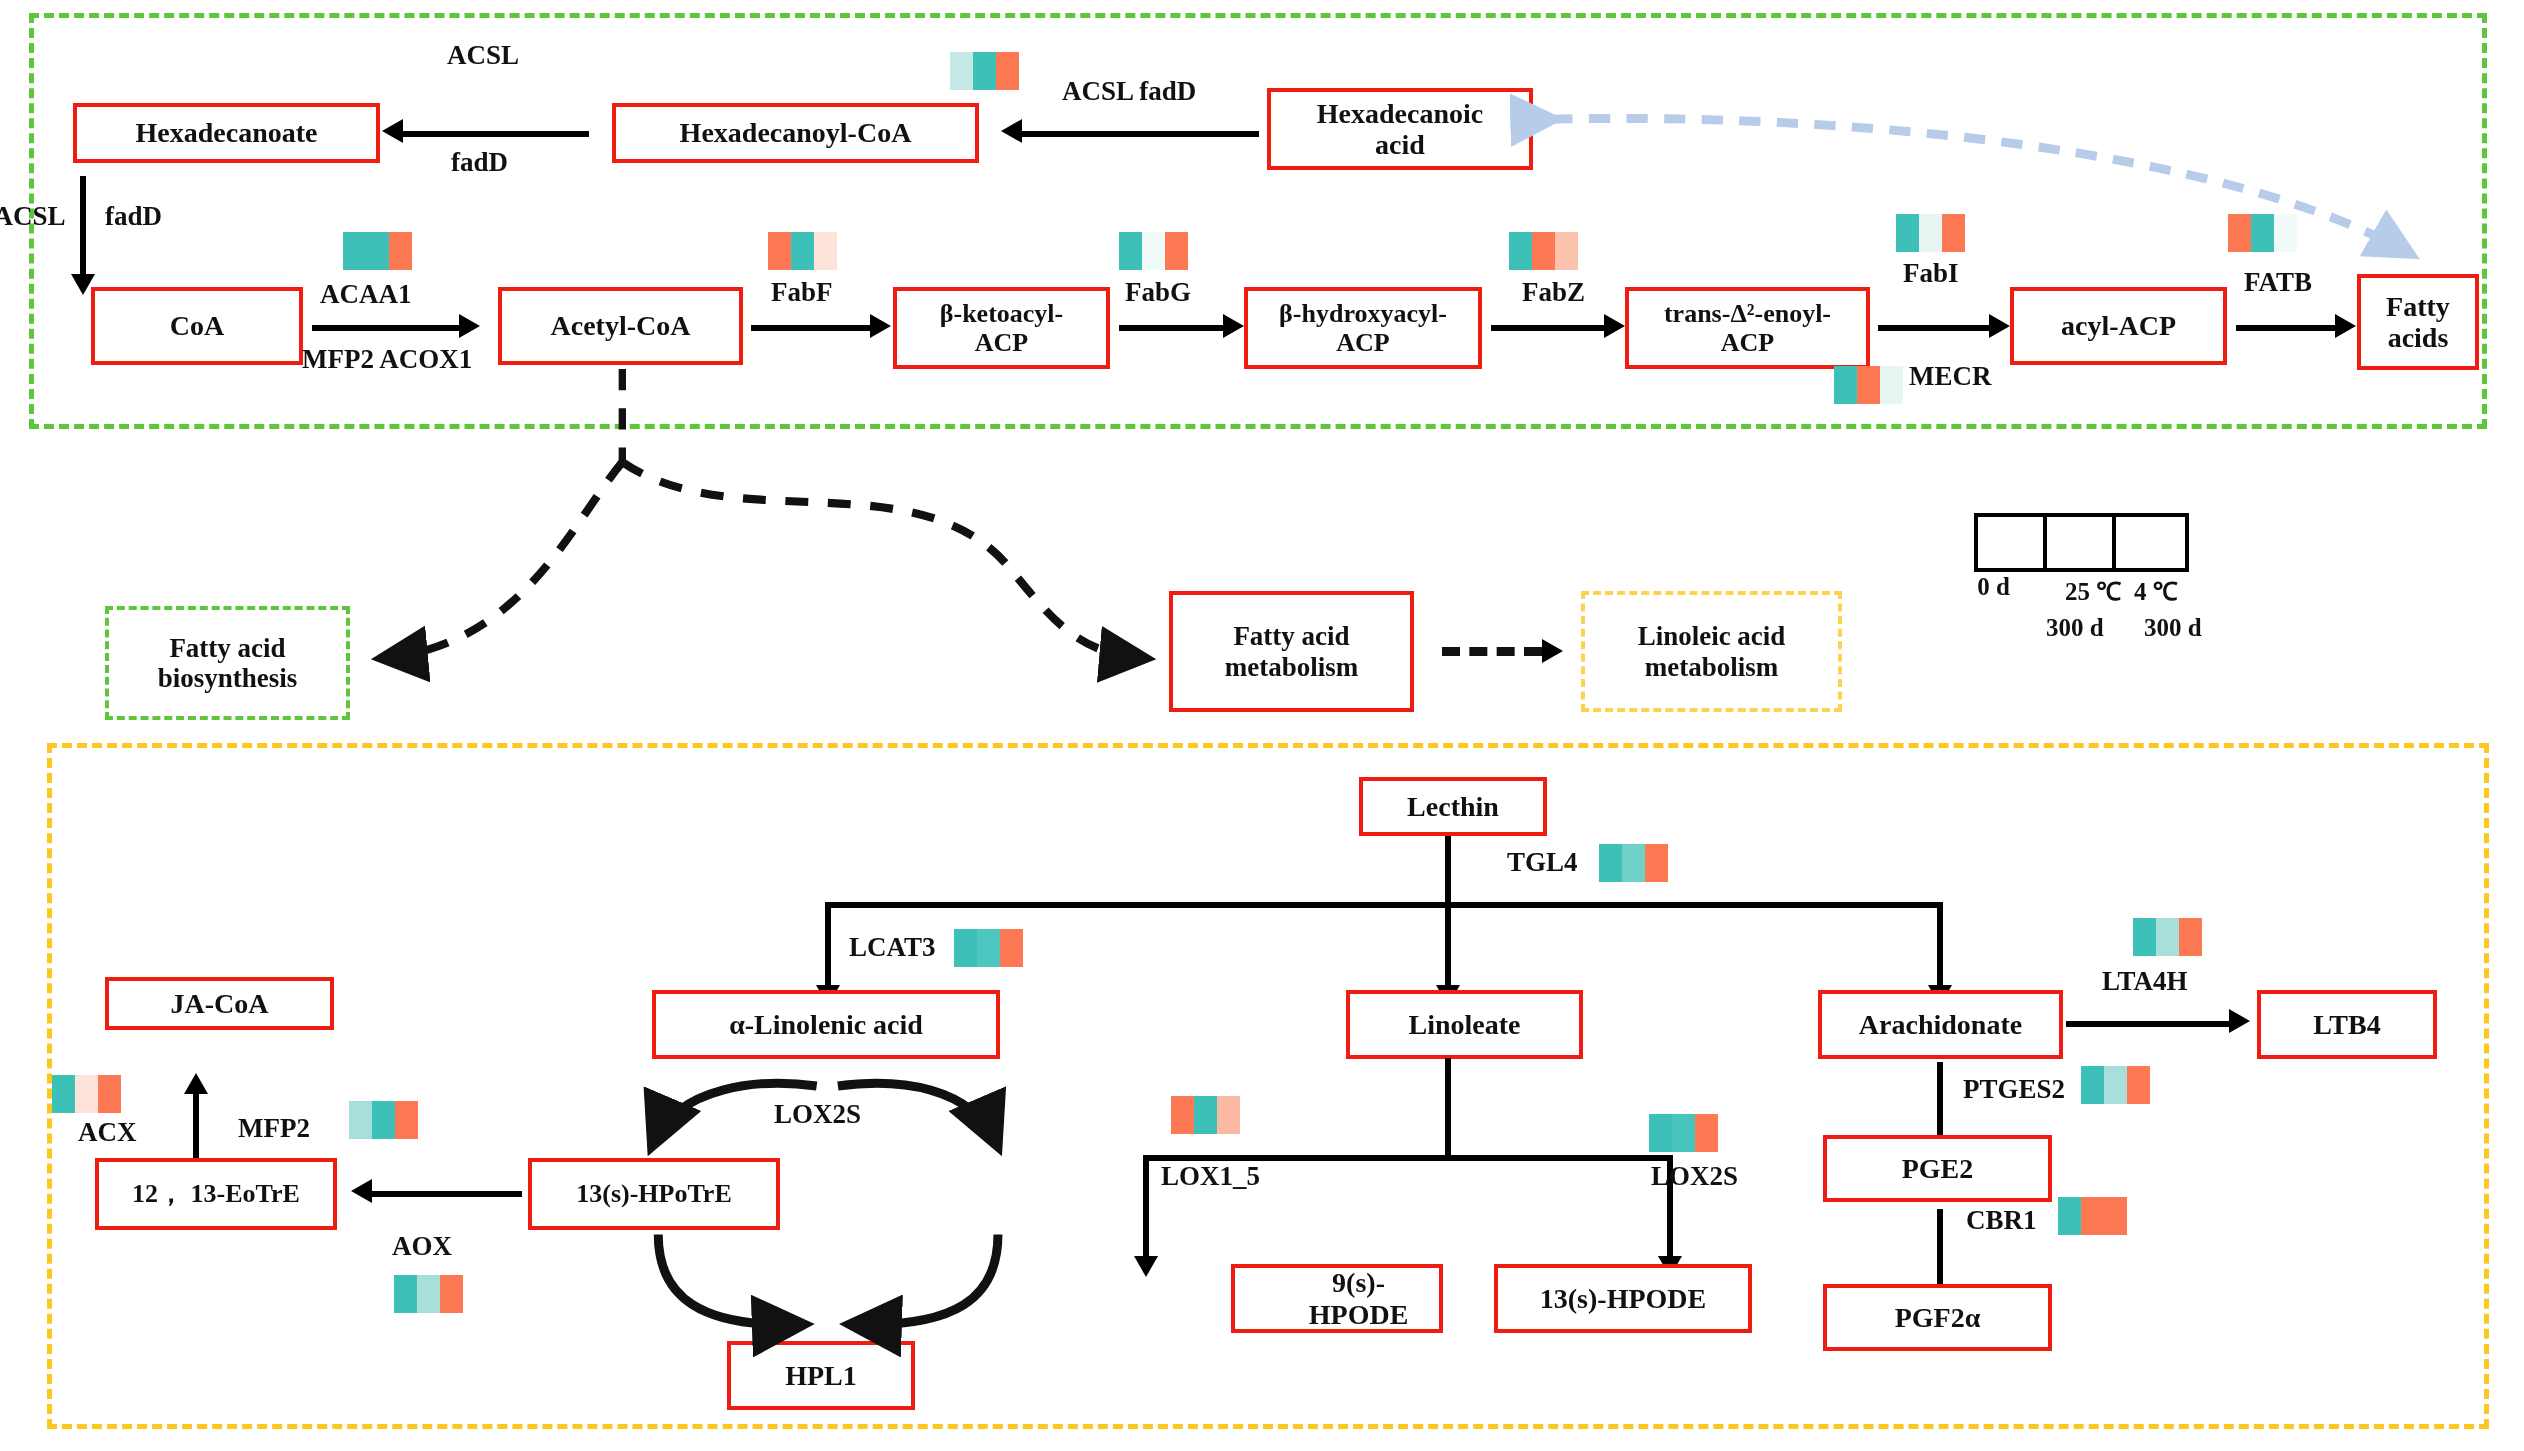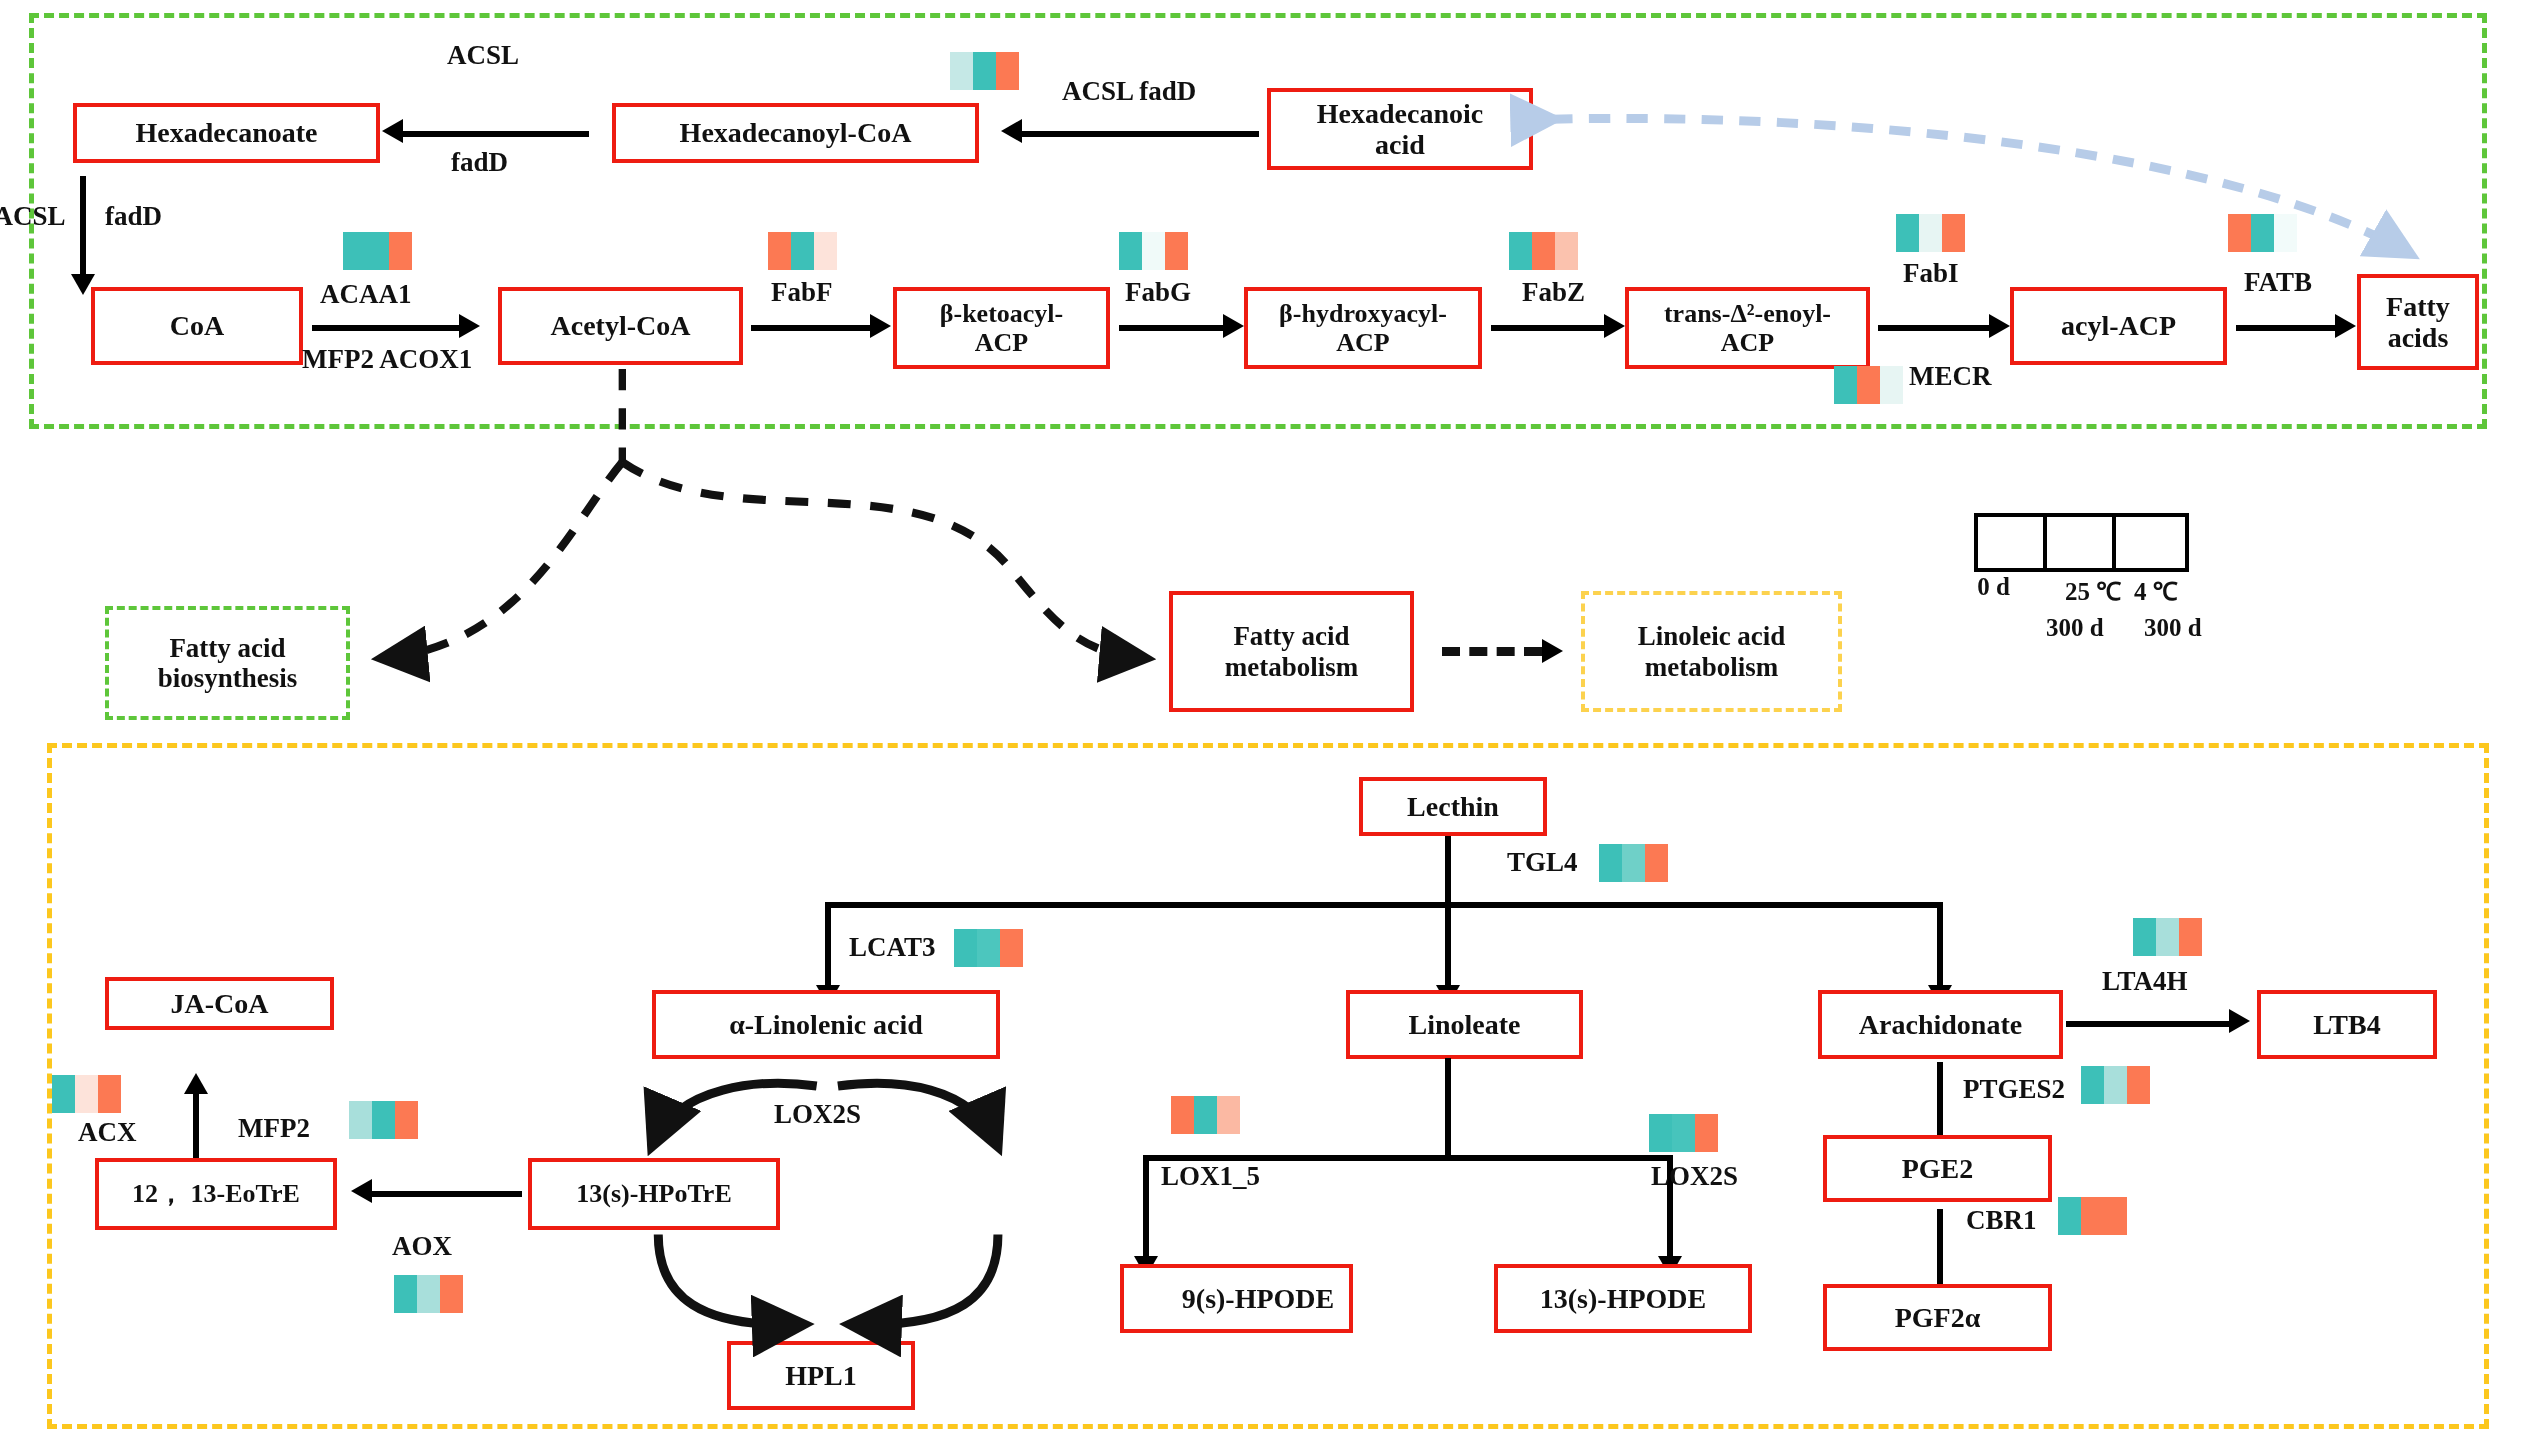--- a/index.html
+++ b/index.html
@@ -304,21 +304,21 @@
   </div>
   <span class="enz" style="left:1161px;top:1163px;">LOX1_5</span>
 
   <div class="heat" style="left:1649px;top:1114px;">
     <i style="background:#3dc0b8"></i>
       <i style="background:#47c4bc"></i>
       <i style="background:#fc7953"></i>
   </div>
   <span class="enz" style="left:1651px;top:1163px;">LOX2S</span>
 
-  <div class="node" style="left:1120px;top:1264px;width:233px;height:69px;padding-left:48px;">9(s)-HPODE</div>
+  <div class="node" style="left:1231px;top:1264px;width:212px;height:69px;padding-left:48px;">9(s)-HPODE</div>
   <div class="node" style="left:1494px;top:1264px;width:258px;height:69px;">13(s)-HPODE</div>
 
   <div class="vline" style="left:1937px;top:1062px;height:85px;"></div>
   <div class="ah ah-d" style="left:1928px;top:1142px;"></div>
   <span class="enz" style="left:1963px;top:1076px;">PTGES2</span>
   <div class="heat" style="left:2081px;top:1066px;">
     <i style="background:#3dc0b8"></i>
       <i style="background:#a8dfdb"></i>
       <i style="background:#fc7953"></i>
   </div>

